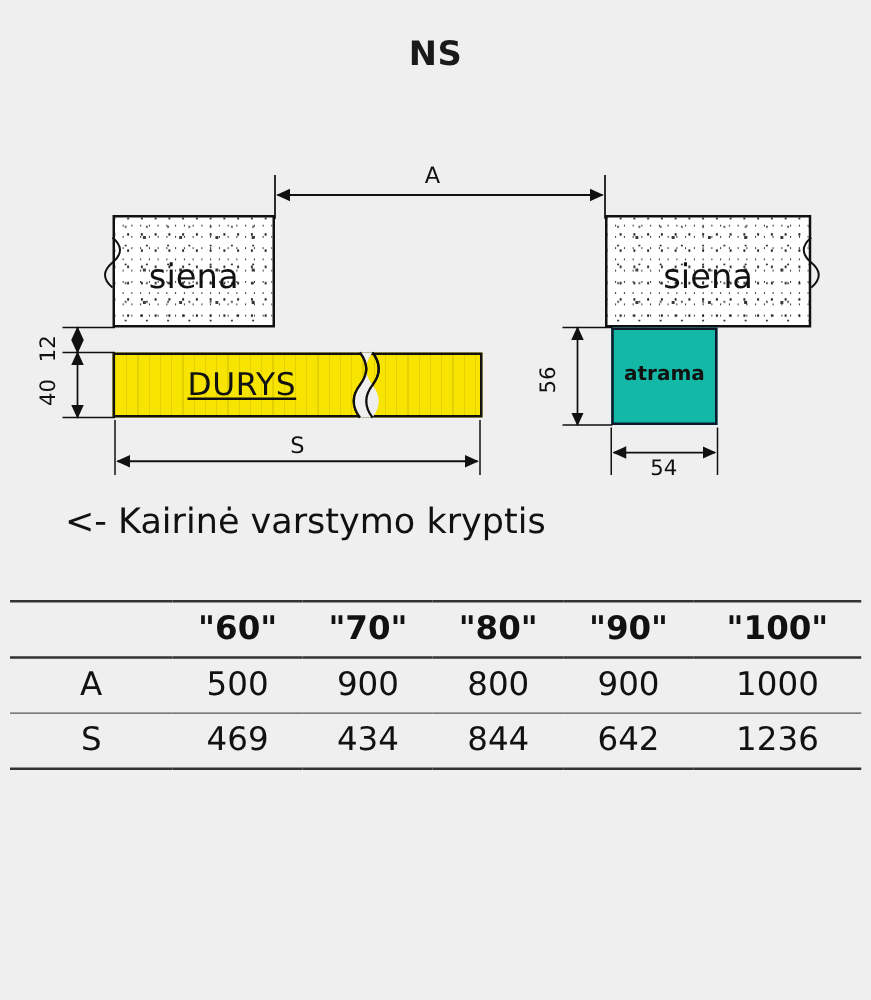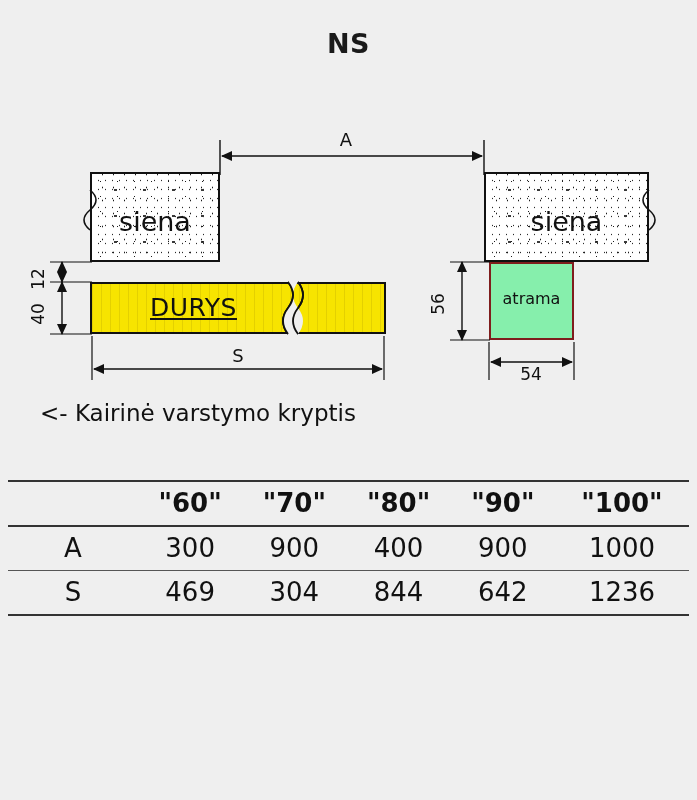--- a/index.html
+++ b/index.html
@@ -79,23 +79,24 @@
     position: absolute;
     font-size: 25px;
     color: #111;
     letter-spacing: 0.5px;
     text-decoration: underline;
   }
 
   
   .support {
     position: absolute;
-    background: #86efac;
-    border: 2px solid #7f1d1d;
+    background: #14b8a6;
+    border: 2px solid #0f172a;
     box-sizing: border-box;
+    font-weight: bold;
   }
   .support-label {
     position: absolute;
     width: 100%;
     text-align: center;
     font-size: 16px;
     color: #111;
   }
 
   svg.overlay {
@@ -111,23 +112,23 @@
     fill: #111;
   }
   .dim-text-small {
     font-family: "DejaVu Sans", sans-serif;
     font-size: 17px;
     fill: #111;
   }
 
   .direction-note {
     position: absolute;
-    left: 40px;
+    left: 52px;
     top: 400px;
-    font-size: 23px;
+    font-size: 28px;
     color: #111;
   }
 
   
   .table-wrap {
     position: absolute;
     left: 8px;
     top: 480px;
     width: 681px;
   }
@@ -244,30 +245,30 @@
           <th>"60"</th>
           <th>"70"</th>
           <th>"80"</th>
           <th>"90"</th>
           <th>"100"</th>
         </tr>
       </thead>
       <tbody>
         <tr>
           <td class="rowlabel">A</td>
-          <td>300</td>
+          <td>500</td>
           <td>900</td>
-          <td>400</td>
+          <td>800</td>
           <td>900</td>
           <td>1000</td>
         </tr>
         <tr>
           <td class="rowlabel">S</td>
           <td>469</td>
-          <td>304</td>
+          <td>434</td>
           <td>844</td>
           <td>642</td>
           <td>1236</td>
         </tr>
       </tbody>
     </table>
   </div>
 
 </div>
 

